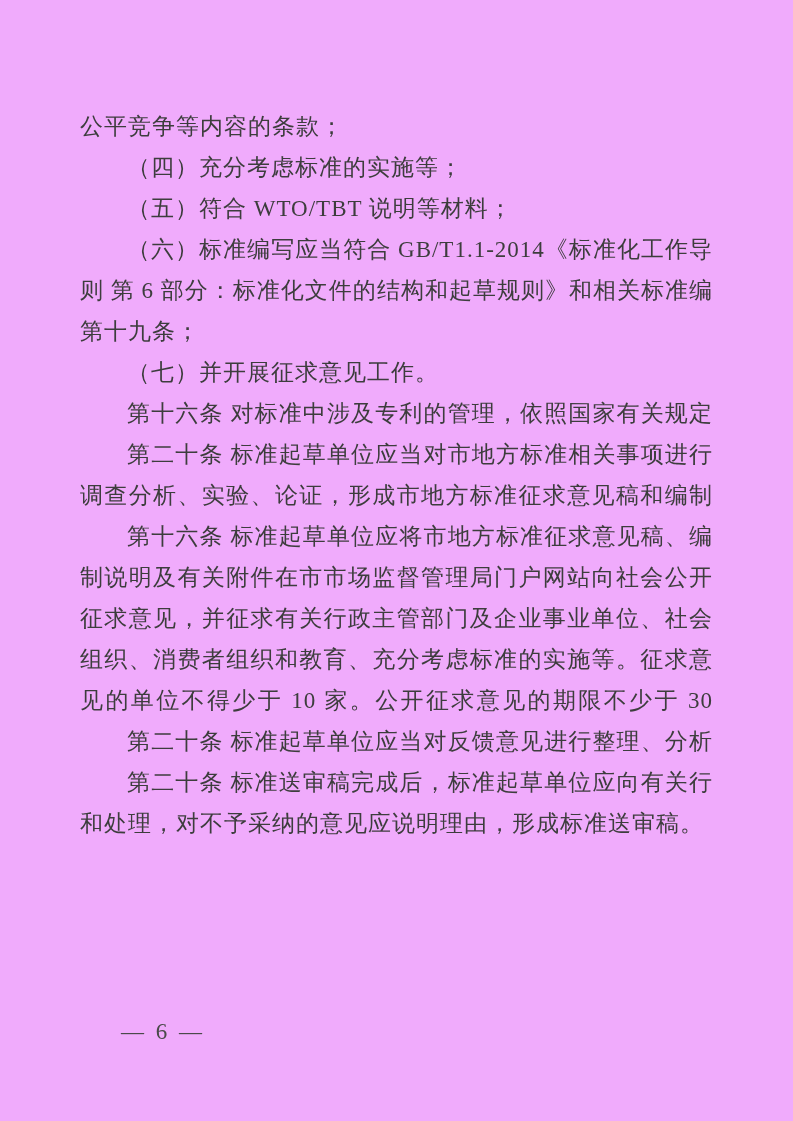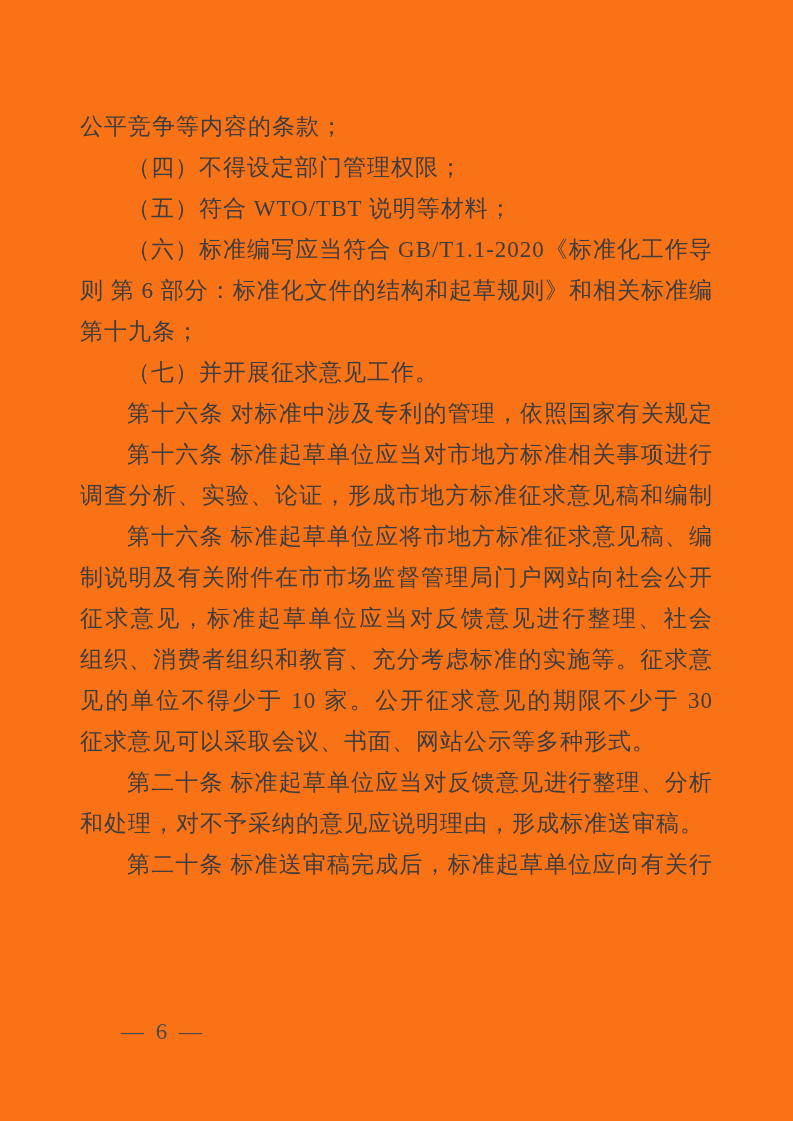--- a/index.html
+++ b/index.html
@@ -4,21 +4,21 @@
 <style>
   html, body {
     margin: 0;
     padding: 0;
     background: #fbfbfa;
   }
   .page {
     position: relative;
     width: 793px;
     height: 1121px;
-    background: #f97316;
+    background: #f0abfc;
     overflow: hidden;
     font-family: "Liberation Serif", "DejaVu Serif", serif;
   }
   .text-block {
     position: absolute;
     left: 80px;
     top: 106px;
     width: 633px;
   }
   .line {
@@ -49,35 +49,34 @@
     color: #4a4a4a;
     letter-spacing: 3px;
   }
 </style>
 </head>
 <body>
 
 <div class="page">
   <div class="text-block" id="text-block">
       <div class="line">公平竞争等内容的条款；</div>
-      <div class="line indent">（四）不得设定部门管理权限；</div>
+      <div class="line indent">（四）充分考虑标准的实施等；</div>
       <div class="line indent">（五）符合 WTO/TBT 说明等材料；</div>
-      <div class="line indent fill">（六）标准编写应当符合 GB/T1.1-2020《标准化工作导</div>
+      <div class="line indent fill">（六）标准编写应当符合 GB/T1.1-2014《标准化工作导</div>
       <div class="line fill">则 第 6 部分：标准化文件的结构和起草规则》和相关标准编</div>
       <div class="line">第十九条；</div>
       <div class="line indent">（七）并开展征求意见工作。</div>
       <div class="line indent fill">第十六条 对标准中涉及专利的管理，依照国家有关规定</div>
-      <div class="line indent fill">第十六条 标准起草单位应当对市地方标准相关事项进行</div>
+      <div class="line indent fill">第二十条 标准起草单位应当对市地方标准相关事项进行</div>
       <div class="line fill">调查分析、实验、论证，形成市地方标准征求意见稿和编制</div>
       <div class="line indent fill">第十六条 标准起草单位应将市地方标准征求意见稿、编</div>
       <div class="line fill">制说明及有关附件在市市场监督管理局门户网站向社会公开</div>
-      <div class="line fill">征求意见，标准起草单位应当对反馈意见进行整理、社会</div>
+      <div class="line fill">征求意见，并征求有关行政主管部门及企业事业单位、社会</div>
       <div class="line fill">组织、消费者组织和教育、充分考虑标准的实施等。征求意</div>
       <div class="line fill">见的单位不得少于 10 家。公开征求意见的期限不少于 30 日。</div>
-      <div class="line">征求意见可以采取会议、书面、网站公示等多种形式。</div>
       <div class="line indent fill">第二十条 标准起草单位应当对反馈意见进行整理、分析</div>
+      <div class="line indent fill">第二十条 标准送审稿完成后，标准起草单位应向有关行</div>
       <div class="line">和处理，对不予采纳的意见应说明理由，形成标准送审稿。</div>
-      <div class="line indent fill">第二十条 标准送审稿完成后，标准起草单位应向有关行</div>
     </div>
   <div class="footer">
     <span>— 6 —</span>
   </div>
 </div>
 
 </body></html>

